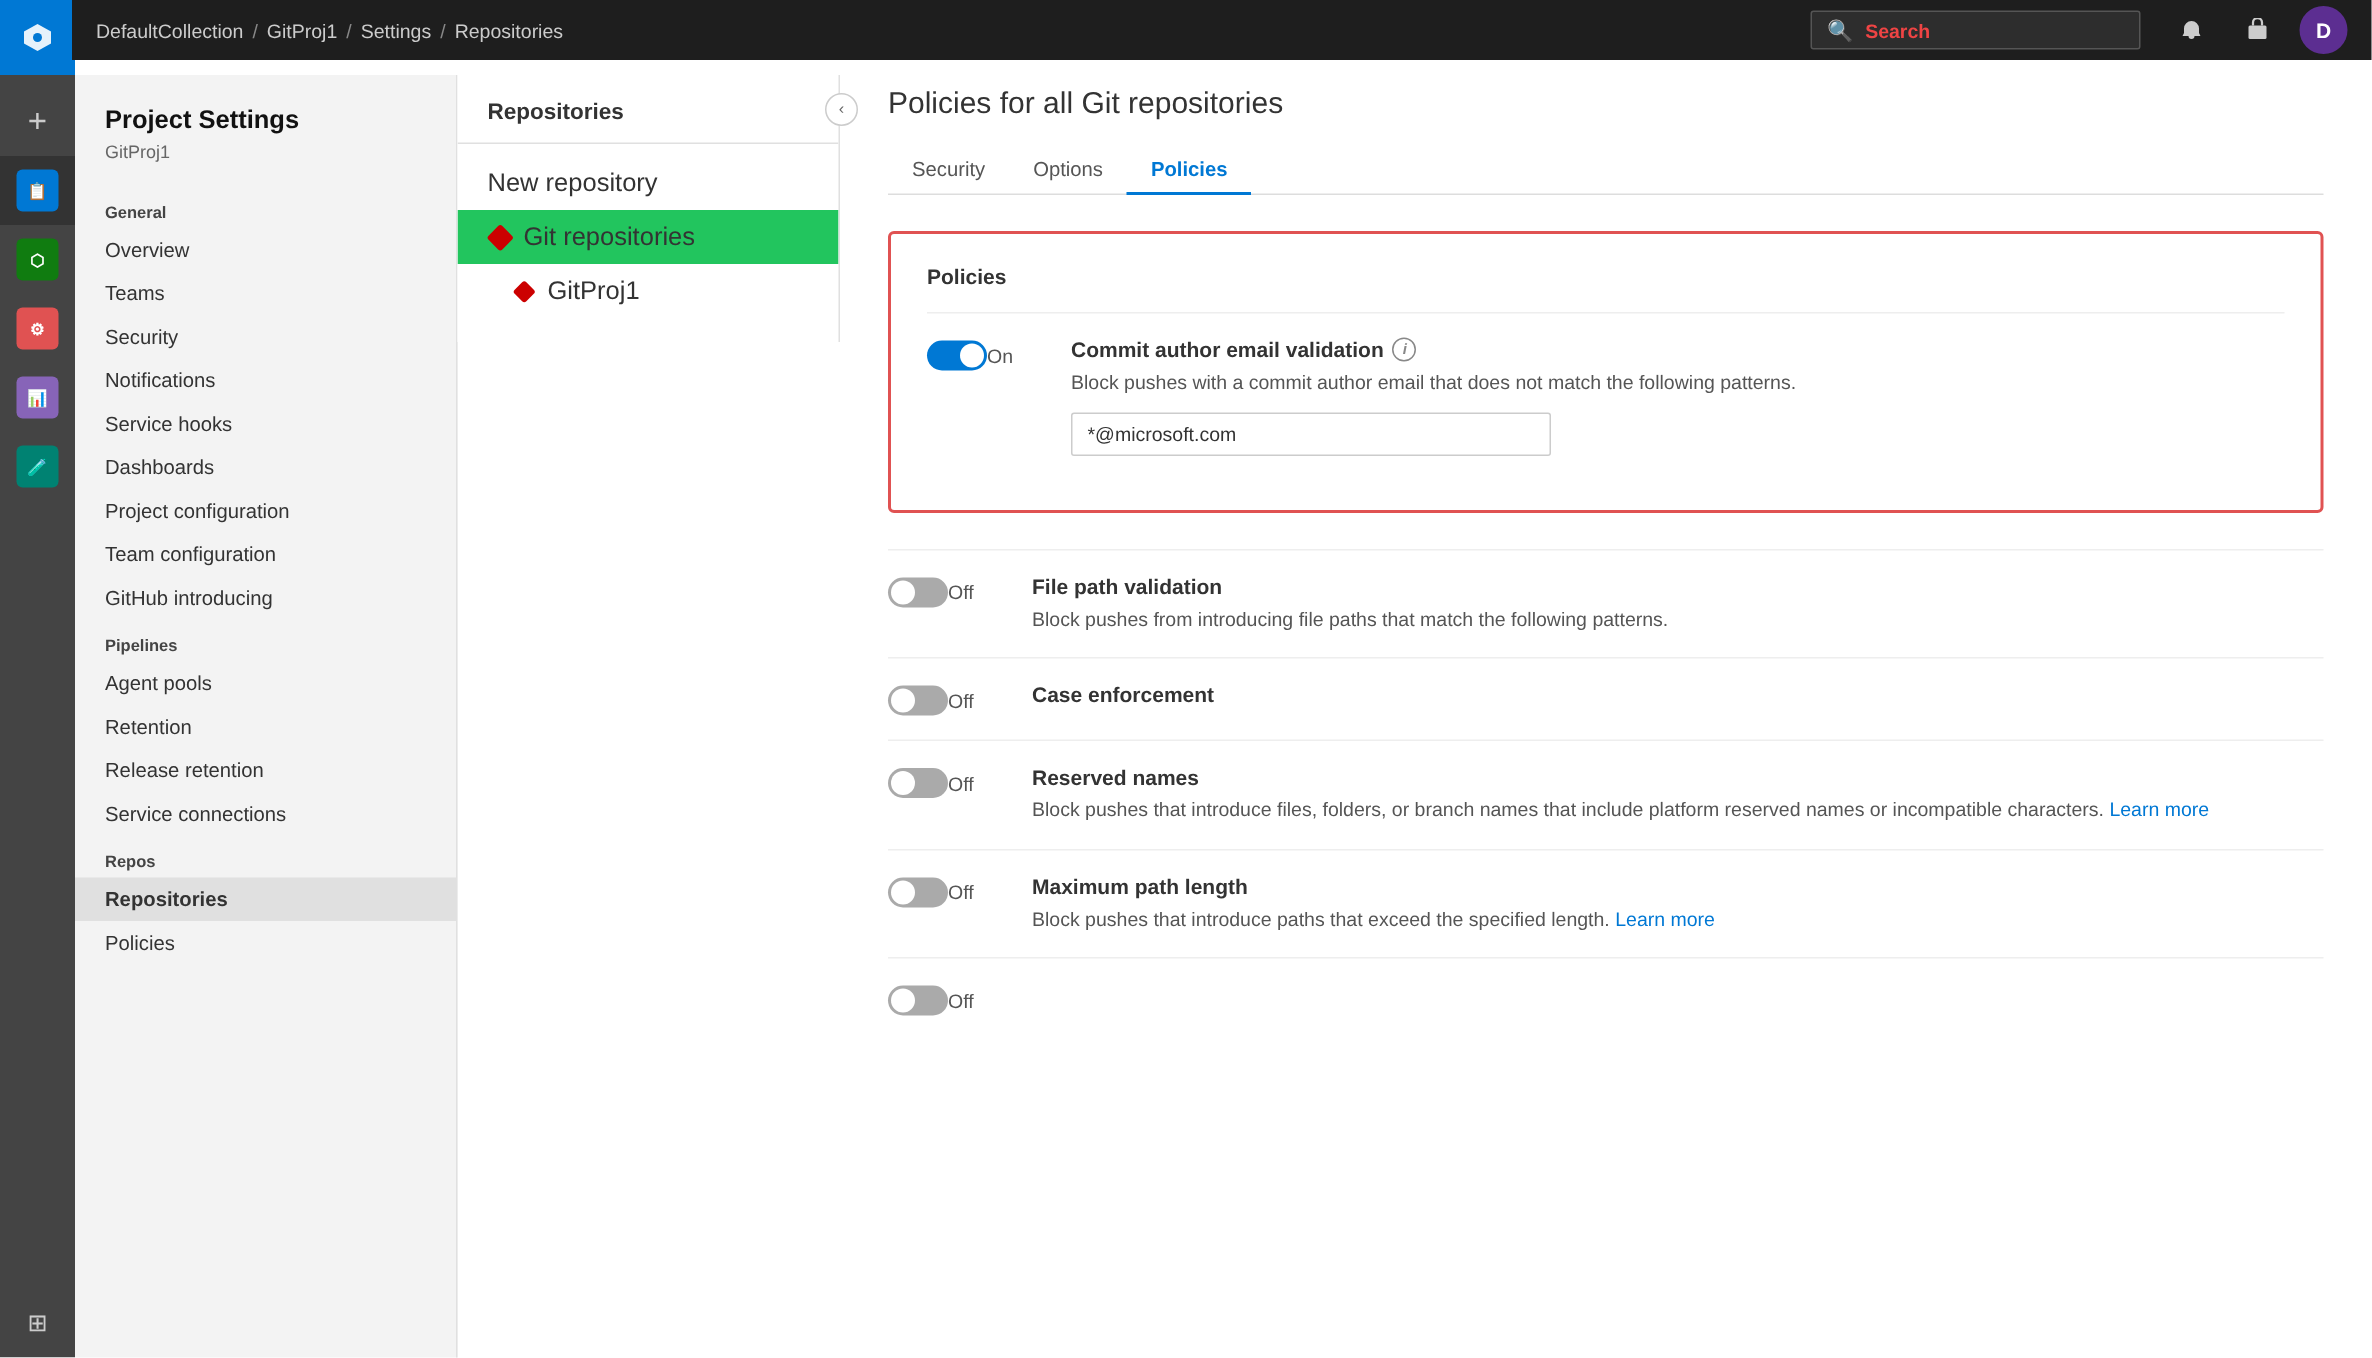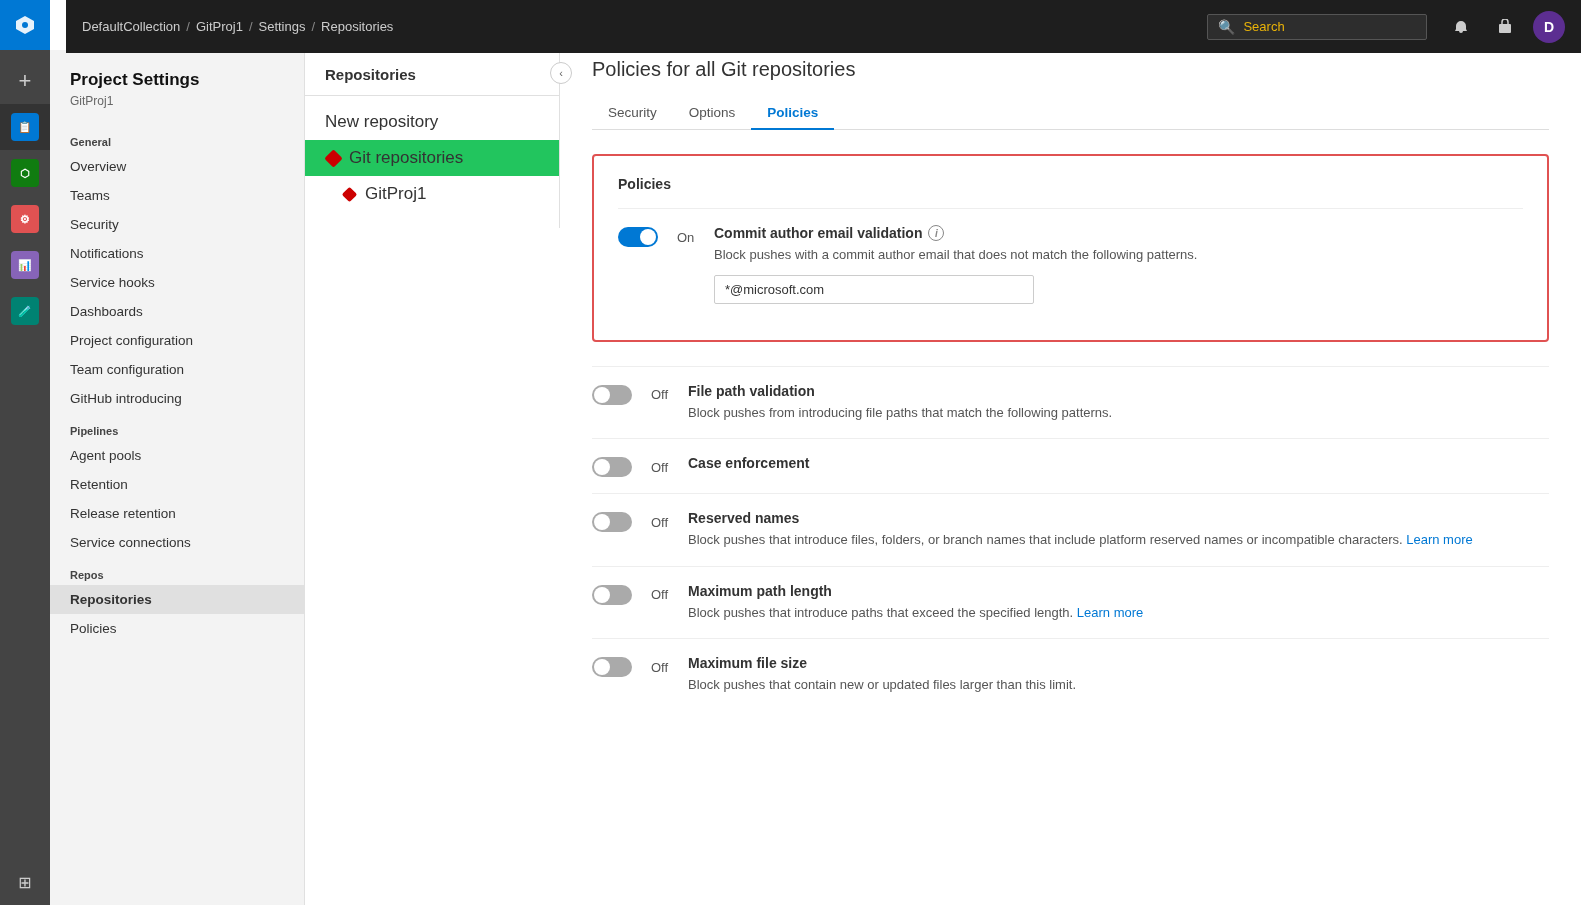--- a/index.html
+++ b/index.html
@@ -51,23 +51,23 @@
     .badge-red { background: #e05252; }
     .badge-blue { background: #0078d4; }
     .badge-green { background: #107c10; }
     .badge-purple { background: #8764b8; }
     .badge-teal { background: #008272; }
 
     
     .header {
       position: absolute;
       top: 0;
-      left: 66px;
+      left: 48px;
       right: 0;
-      height: 53px;
+      height: 40px;
       background: #1e1e1e;
       display: flex;
       align-items: center;
       padding: 0 16px;
       z-index: 10;
       gap: 6px;
     }
     .header-breadcrumb {
       display: flex;
       align-items: center;
@@ -88,23 +88,24 @@
       border: 1px solid #555;
       border-radius: 2px;
       padding: 4px 10px;
       gap: 8px;
       width: 220px;
     }
     .search-box input {
       background: transparent;
       border: none;
       outline: none;
-      color: #eab308;
+      color: #ef4444;
       font-size: 13px;
       width: 160px;
+      font-weight: bold;
     }
     .search-icon-glyph { color: #999; font-size: 14px; }
     .header-actions { display: flex; align-items: center; gap: 12px; margin-left: 12px; }
     .header-action-btn {
       color: #ccc;
       font-size: 16px;
       cursor: pointer;
       width: 32px;
       height: 32px;
       display: flex;
@@ -283,21 +284,21 @@
       display: flex;
       align-items: flex-start;
       gap: 16px;
       padding: 16px 0;
       border-top: 1px solid #eee;
     }
     .policy-row:first-of-type { border-top: none; padding-top: 0; }
     .toggle-group {
       display: flex;
       align-items: center;
-      gap: 19px;
+      gap: 0;
       min-width: 80px;
       padding-top: 2px;
     }
     .toggle {
       width: 40px;
       height: 20px;
       border-radius: 10px;
       position: relative;
       cursor: pointer;
       flex-shrink: 0;
@@ -563,20 +564,16 @@
       </div>
     </div>
 
     <div class="policy-row" style="padding: 16px 0; border-top: 1px solid #eee;">
       <div class="toggle-group">
         <div class="toggle off">
           <div class="toggle-knob"></div>
         </div>
         <span class="toggle-label">Off</span>
       </div>
-      <div class="policy-info">
-        <div class="policy-title">Maximum file size</div>
-        <div class="policy-desc">Block pushes that contain new or updated files larger than this limit.</div>
-      </div>
     </div>
 
   </div>
 </div>
 
 </body></html>

